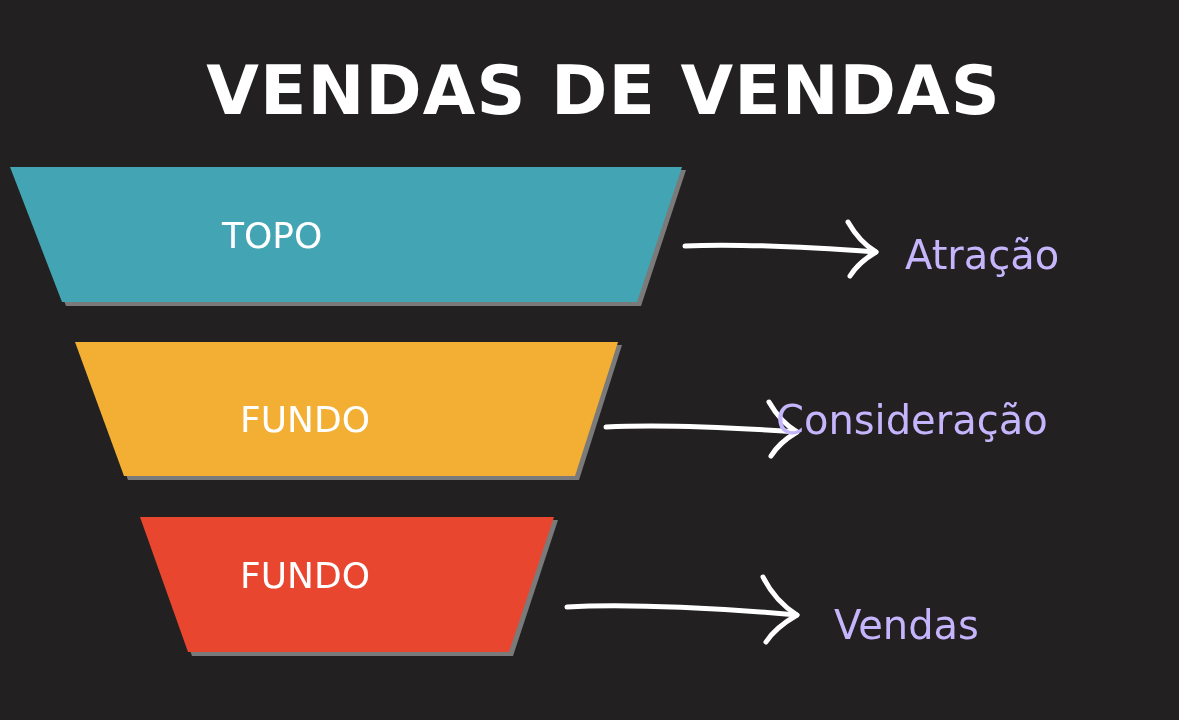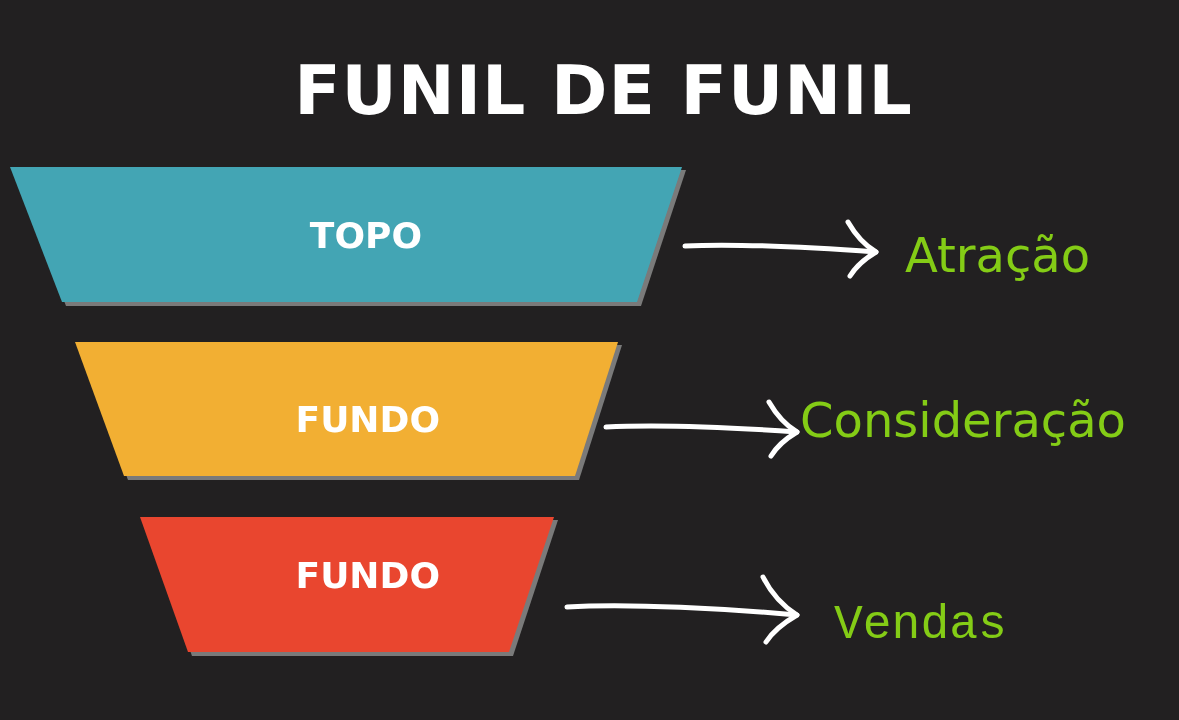--- a/index.html
+++ b/index.html
@@ -10,34 +10,34 @@
     }
     .title {
       position: absolute; left: 0; width: 1179px; top: 46px;
       text-align: center; color: #ffffff;
       font-family: "DejaVu Sans", sans-serif; font-weight: bold;
       font-size: 68px; letter-spacing: 1px; line-height: 90px;
       padding-left: 28px; box-sizing: border-box;
     }
     svg.funnel { position: absolute; left: 0; top: 0; }
     .stage-label {
-      position: absolute; color: #ffffff; font-weight: bold;
+      position: absolute; color: #ffffff; font-weight: normal;
       font-family: "DejaVu Sans", sans-serif; font-size: 36px;
-      text-align: right; line-height: 40px;
+      text-align: left; line-height: 40px;
     }
     .out-label {
-      position: absolute; color: #84cc16;
-      font-family: "DejaVu Sans", sans-serif; font-size: 48px;
+      position: absolute; color: #c4b5fd;
+      font-family: "DejaVu Sans", sans-serif; font-size: 40px;
       line-height: 40px; white-space: nowrap;
     }
   </style>
 </head>
 <body>
 
-<div class="title">FUNIL DE FUNIL</div>
+<div class="title">VENDAS DE VENDAS</div>
 
 <svg class="funnel" width="1179" height="720" viewBox="0 0 1179 720">
 
   <polygon points="14,170 686,170 641,306 66,306" fill="#7a7a7a"></polygon>
   <polygon points="79,345 622,345 579,480 128,480" fill="#7a7a7a"></polygon>
   <polygon points="144,520 558,520 513,656 192,656" fill="#7a7a7a"></polygon>
 
   <polygon points="10,167 682,167 637,302 62,302" fill="#43a5b4"></polygon>
   <polygon points="75,342 618,342 575,476 124,476" fill="#f2af33"></polygon>
   <polygon points="140,517 554,517 509,652 188,652" fill="#e9462f"></polygon>
@@ -56,14 +56,14 @@
       <path d="M763,577 C771,593 783,606 797,615 C785,622 773,631 766,642"></path>
     </g>
   </g>
 </svg>
 
 <div class="stage-label" style="left:222px; width:200px; top:216px;">TOPO</div>
 <div class="stage-label" style="left:240px; width:200px; top:400px;">FUNDO</div>
 <div class="stage-label" style="left:240px; width:200px; top:556px;">FUNDO</div>
 
 <div class="out-label" style="left:905px; top:235px;">Atração</div>
-<div class="out-label" style="left:800px; top:400px;">Consideração</div>
-<div class="out-label" style="left:834px; top:605px;font-family:Liberation Mono, monospace;">Vendas</div>
+<div class="out-label" style="left:776px; top:400px;">Consideração</div>
+<div class="out-label" style="left:834px; top:605px;">Vendas</div>
 
 </body></html>

